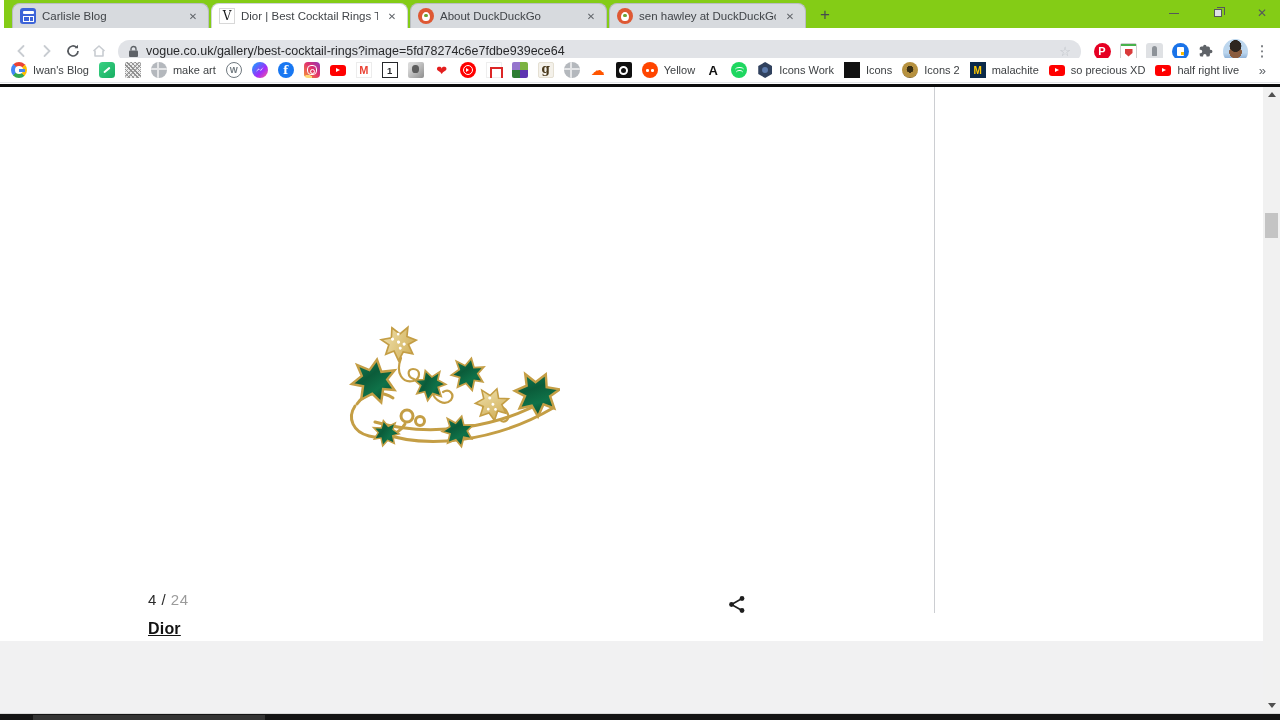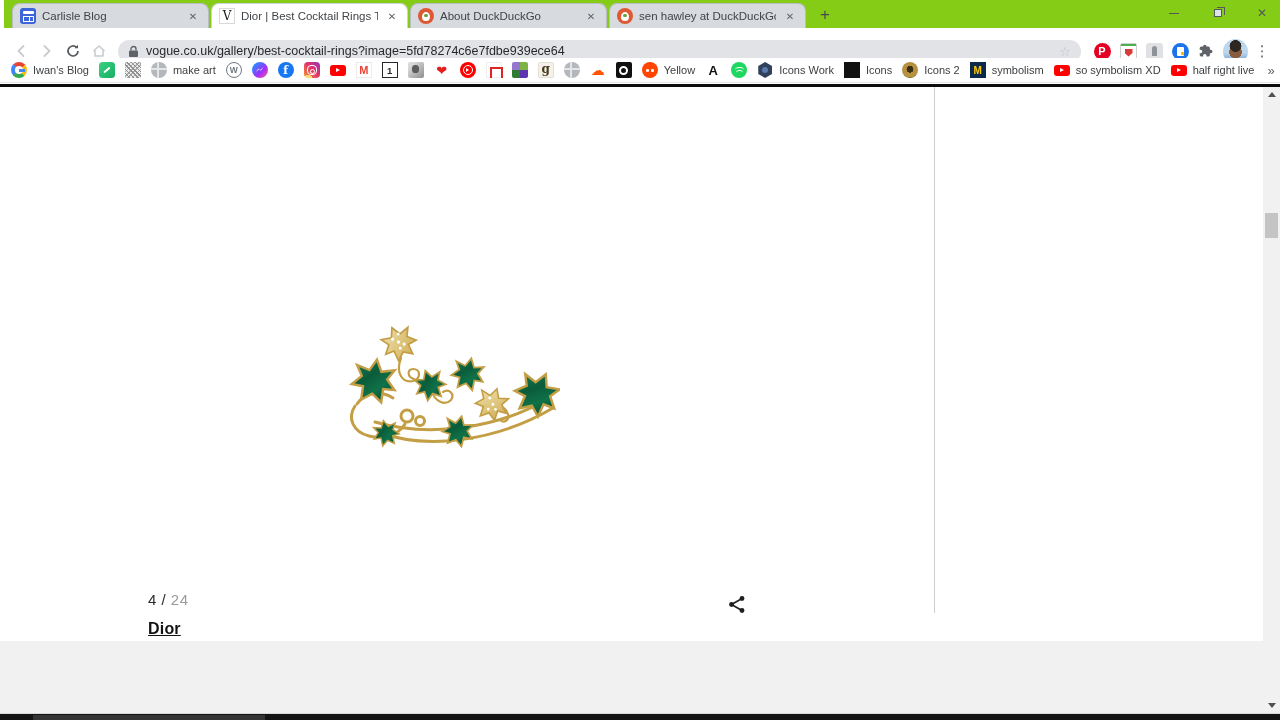--- a/index.html
+++ b/index.html
@@ -352,25 +352,25 @@
         <div class="bm">
           <span class="fav ic-blacksquare"></span>
           <span class="bm-label">Icons</span>
         </div>
         <div class="bm">
           <span class="fav ic-goldbadge"></span>
           <span class="bm-label">Icons 2</span>
         </div>
         <div class="bm">
           <span class="fav ic-michigan"></span>
-          <span class="bm-label">symbolism</span>
+          <span class="bm-label">malachite</span>
         </div>
         <div class="bm">
           <span class="fav ic-youtube"></span>
-          <span class="bm-label">so symbolism XD</span>
+          <span class="bm-label">so precious XD</span>
         </div>
         <div class="bm">
           <span class="fav ic-youtube"></span>
           <span class="bm-label">half right live</span>
         </div>
       </div>
     <div class="bm-overflow">»</div>
   </div>
 
   <div class="progressbar"></div>

